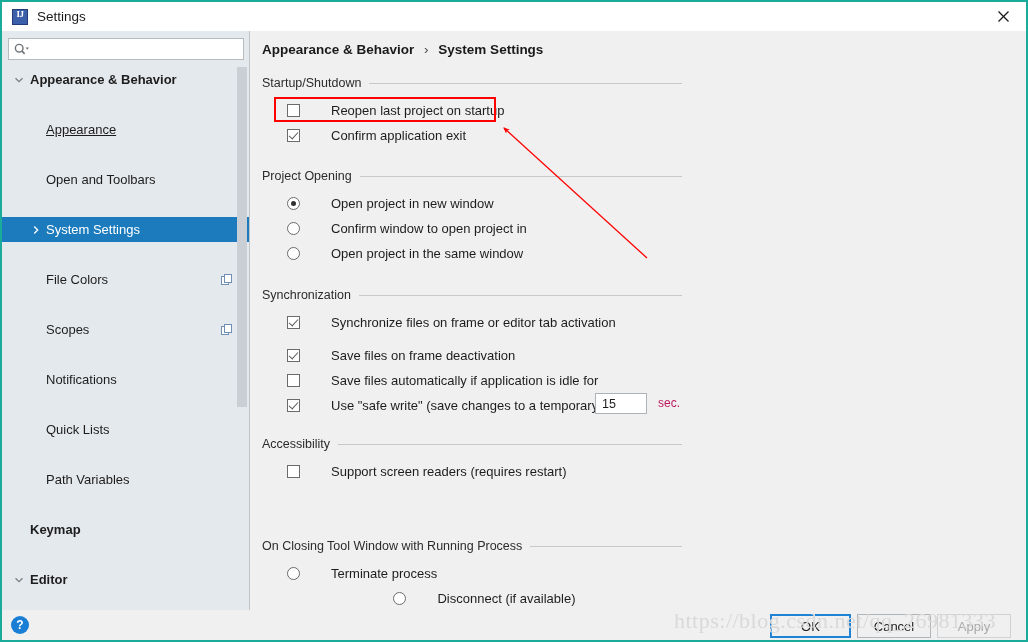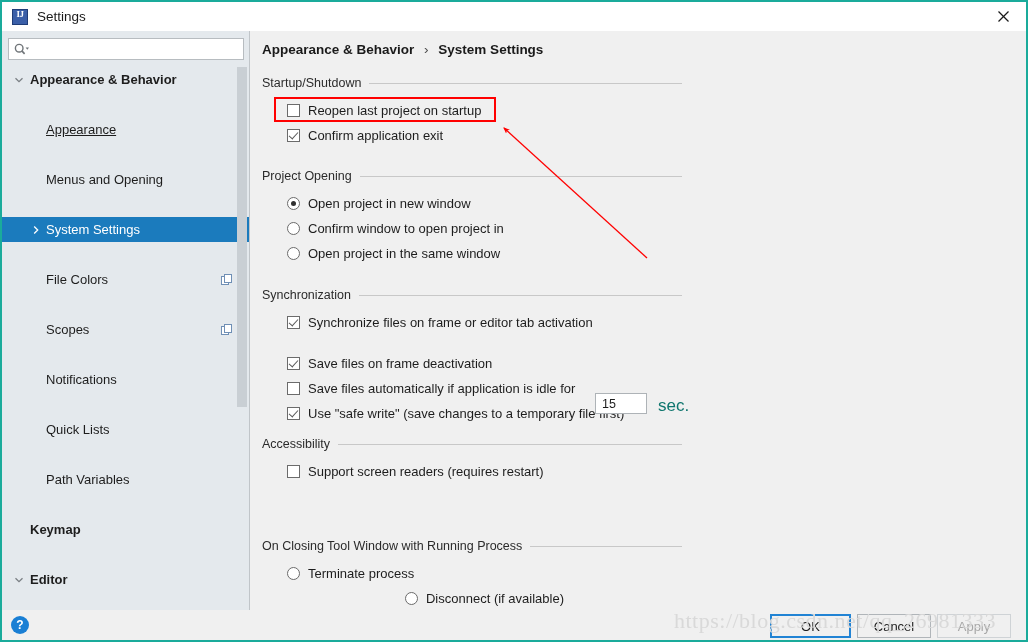--- a/index.html
+++ b/index.html
@@ -178,20 +178,21 @@
 
   .opt-row {
     position: relative;
     height: 25px;
     display: flex; align-items: center;
     font-size: 13px;
     color: #1d1d1d;
     margin-left: 25px;
     white-space: nowrap;
     cursor: default;
+    gap: 23px;
   }
   .opt-row .ctrl {
     flex: 0 0 auto;
     margin-right: 8px;
     display: flex; align-items: center; justify-content: center;
   }
 
   
   .cb {
     width: 13px; height: 13px;
@@ -235,22 +236,22 @@
     font-size: 12.5px;
     color: #1d1d1d;
     padding-left: 6px;
     line-height: 19px;
     font-family: "Liberation Sans", sans-serif;
     outline: none;
   }
   #idle-suffix {
     position: absolute;
     left: 408px; top: 365px;
-    font-size: 17px;
-    color: #0f766e;
+    font-size: 12px;
+    color: #be185d;
   }
 
   
   #bottombar {
     position: absolute; left: 0; top: 608px;
     width: 1024px; height: 30px;
     background: #f0f0f0;
   }
   #help-btn {
     position: absolute; left: 9px; top: 6px;
@@ -350,21 +351,21 @@
             <svg width="10" height="10" viewBox="0 0 10 10">
               <path d="M1.5,3.2 L5,6.7 L8.5,3.2" fill="none" stroke="#7a7f84" stroke-width="1.3"></path>
             </svg>
           </span>
           <span class="tlabel" style="left: 28px;">Appearance &amp; Behavior</span>
         </div>
         <div class="tree-row" style="top: 25px;">
           <span class="tlabel" style="left: 44px; text-decoration: underline;">Appearance</span>
         </div>
         <div class="tree-row" style="top: 50px;">
-          <span class="tlabel" style="left: 44px;">Menus and Opening</span>
+          <span class="tlabel" style="left: 44px;">Open and Toolbars</span>
         </div>
         <div class="tree-row selected" style="top: 75px;">
           <span class="twisty" style="left: 27px;">
             <svg width="10" height="10" viewBox="0 0 10 10">
               <path d="M3.2,1.5 L6.7,5 L3.2,8.5" fill="none" stroke="#ffffff" stroke-width="1.3"></path>
             </svg>
           </span>
           <span class="tlabel" style="left: 44px;">System Settings</span>
         </div>
         <div class="tree-row" style="top: 100px;">
@@ -463,21 +464,21 @@
           <div class="group-head">
             <span>Synchronization</span>
             <span class="rule"></span>
           </div>
           <div class="opt-row" style="margin-top: 6px;">
             <span class="ctrl">
               <span class="cb checked"></span>
             </span>
             <span>Synchronize files on frame or editor tab activation</span>
           </div>
-          <div class="opt-row" style="margin-top: 16px;">
+          <div class="opt-row" style="margin-top: 8px;">
             <span class="ctrl">
               <span class="cb checked"></span>
             </span>
             <span>Save files on frame deactivation</span>
           </div>
           <div class="opt-row" style="margin-top: 0px;">
             <span class="ctrl">
               <span class="cb"></span>
             </span>
             <span>Save files automatically if application is idle for</span>

